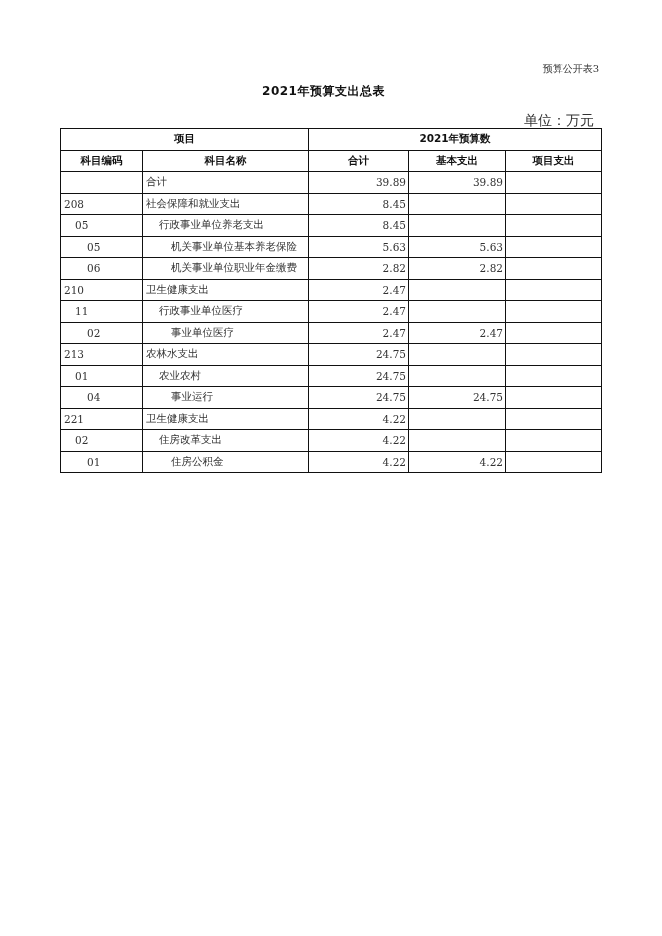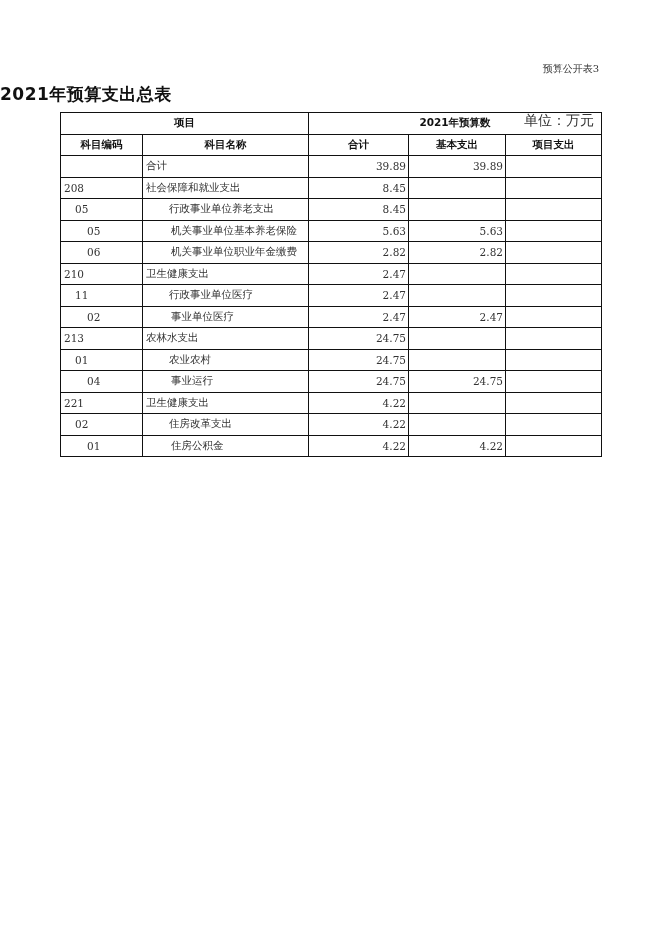--- a/index.html
+++ b/index.html
@@ -1,28 +1,28 @@
 <!DOCTYPE html>
 <html><head>
 <meta charset="utf-8">
 <style>
   html, body { margin: 0; padding: 0; background: #ffffff; }
   body { width: 662px; height: 936px; position: relative; overflow: hidden;
          font-family: "DejaVu Serif", "Liberation Serif", serif; color: #222; }
   .form-no { position: absolute; top: 62px; right: 63px; font-size: 10px; color: #333; }
-  .title { position: absolute; top: 83px; left: 0; width: 647px; text-align: left;
-           font-family: "DejaVu Sans", "Liberation Sans", sans-serif; font-size: 17px; font-weight: bold; color: #111; letter-spacing: 0.5px; }
+  .title { position: absolute; top: 83px; left: 0; width: 647px; text-align: center;
+           font-family: "DejaVu Sans", "Liberation Sans", sans-serif; font-size: 12px; font-weight: bold; color: #111; letter-spacing: 0.5px; }
   .unit { position: absolute; top: 112px; right: 68px; font-size: 14px; color: #333; }
-  table { position: absolute; top: 112px; left: 60px; border-collapse: collapse; table-layout: fixed; width: 541px; }
+  table { position: absolute; top: 128px; left: 60px; border-collapse: collapse; table-layout: fixed; width: 541px; }
   td, th { border: 1px solid #111; height: 20.5px; padding: 0 3px; font-size: 10.5px; white-space: nowrap; overflow: hidden; }
   th { font-family: "DejaVu Sans", "Liberation Sans", sans-serif; font-weight: bold; text-align: center; font-size: 10.5px; color: #111; }
   td.num { text-align: right; padding-right: 2px; color: #333; margin-left: 47px; }
   td.code, td.name { text-align: left; color: #333; }
   .l1 { padding-left: 3px; }
-  .l2 { padding-left: 26px; margin-top: 43px; }
+  .l2 { padding-left: 16px; margin-top: 43px; }
   .l3 { padding-left: 28px; }
   .n1 { padding-left: 3px; }
   .n2 { padding-left: 14px; }
   .n3 { padding-left: 26px; }
 </style>
 </head>
 <body>
 
 <div class="form-no">预算公开表3</div>
 <div class="title">2021年预算支出总表</div>

